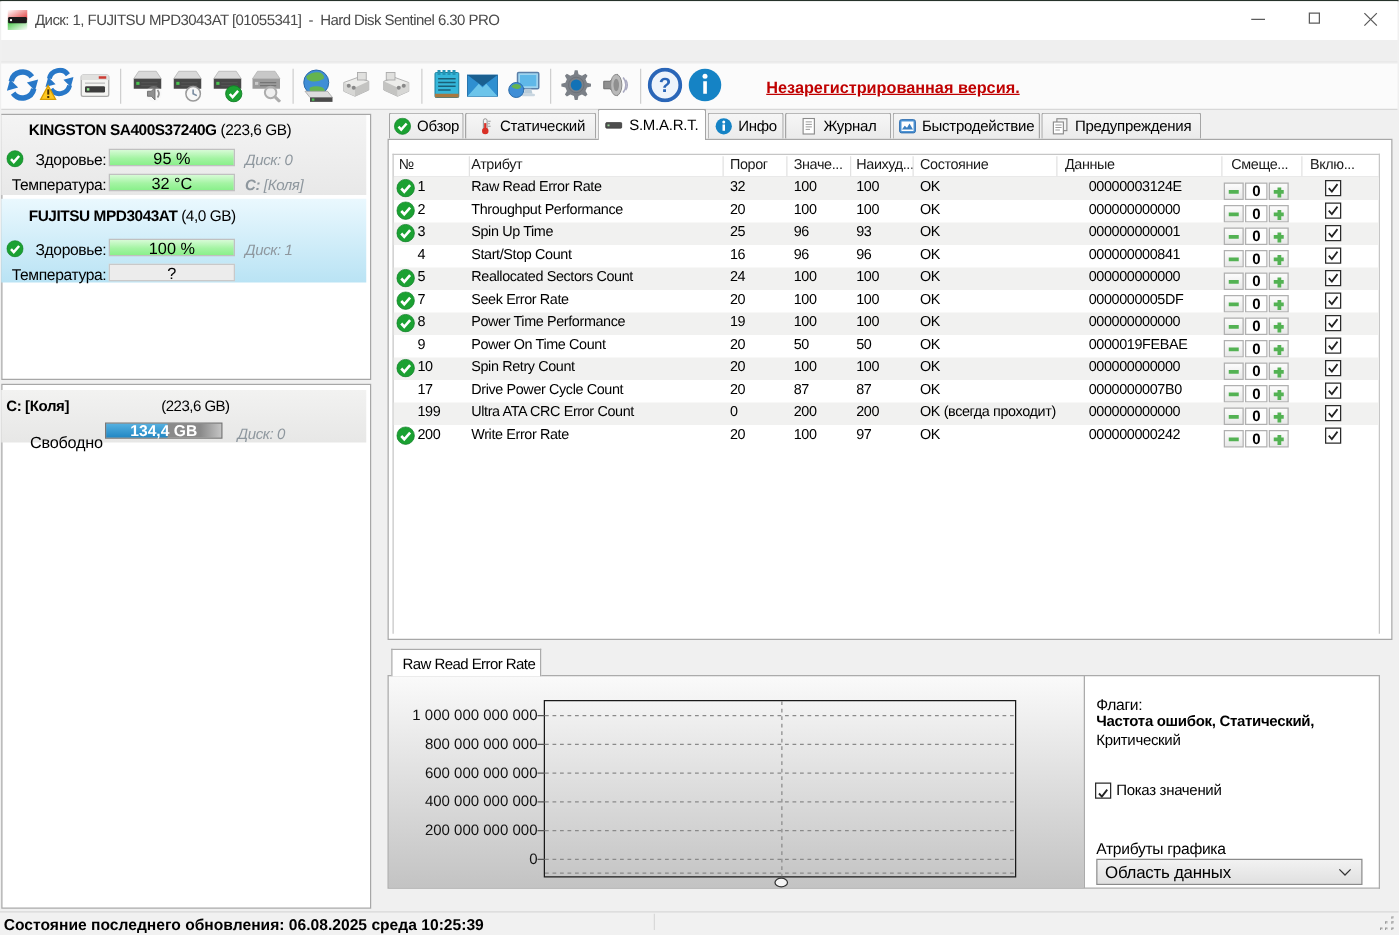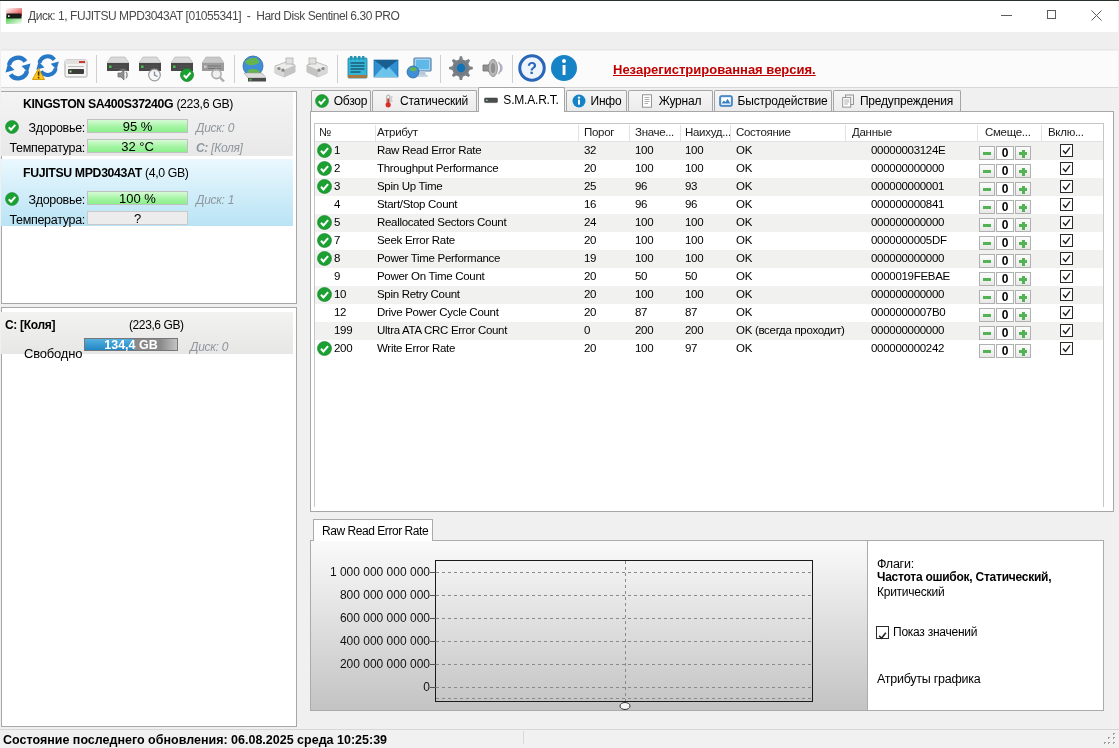--- a/index.html
+++ b/index.html
@@ -545,21 +545,21 @@
           <span class="sb c">0</span>
           <span class="sb p"></span>
         </div>
         <div class="cbx">
           <svg width="11" height="11" style="position:absolute;left:0px;top:0px" viewBox="0 0 11 11">
             <path d="M2 5.5l2.5 2.8 4.5-6" stroke="#222" stroke-width="1.4" fill="none"></path>
           </svg>
         </div>
       </div>
  <div class="trow" style="top:180px">
-        <span class="c-num">12</span>
+        <span class="c-num">17</span>
         <span class="c-attr">Drive Power Cycle Count</span>
         <span class="c-th">20</span>
         <span class="c-val">87</span>
         <span class="c-w">87</span>
         <span class="c-st">OK</span>
         <span class="c-data">0000000007B0</span>
         <div class="spin">
           <span class="sb m"></span>
           <span class="sb c">0</span>
           <span class="sb p"></span>
@@ -651,20 +651,25 @@
  <div class="t1" style="top:16px">Флаги:</div>
  <div class="t1" style="top:29px;font-weight:bold;font-size:12px">Частота ошибок, Статический,</div>
  <div class="t1" style="top:44px;font-weight:normal;font-size:12px">Критический</div>
  <div class="abs" style="left:8px;top:85px;width:13px;height:13px;border:1px solid #2b2b2b;background:#fff">
   <svg width="11" height="11" viewBox="0 0 11 11">
         <path d="M2.2 5.8l2.3 2.5 4.3-5.6" stroke="#222" stroke-width="1.5" fill="none"></path>
       </svg>
  </div>
  <div class="t1" style="left:25px;top:84px;font-size:12px">Показ значений</div>
  <div class="t1" style="top:131px">Атрибуты графика</div>
+ <div id="combo">Область данных
+  <svg class="abs" style="right:8px;top:7px" width="10" height="6" viewBox="0 0 10 6">
+        <path d="M0.5 0.5l4.5 4.5 4.5-4.5" stroke="#333" fill="none"></path>
+      </svg>
+ </div>
 </div>
 
 <div class="abs" id="statusbar"></div>
 <svg class="abs" style="left:1104px;top:733px" width="13" height="13" viewBox="0 0 13 13">
 <g fill="#9a9a9a">
       <rect x="9" y="9" width="2" height="2"></rect>
       <rect x="9" y="4" width="2" height="2"></rect>
       <rect x="4" y="9" width="2" height="2"></rect>
       <rect x="9" y="0" width="2" height="2"></rect>
       <rect x="4" y="4" width="2" height="2"></rect>

